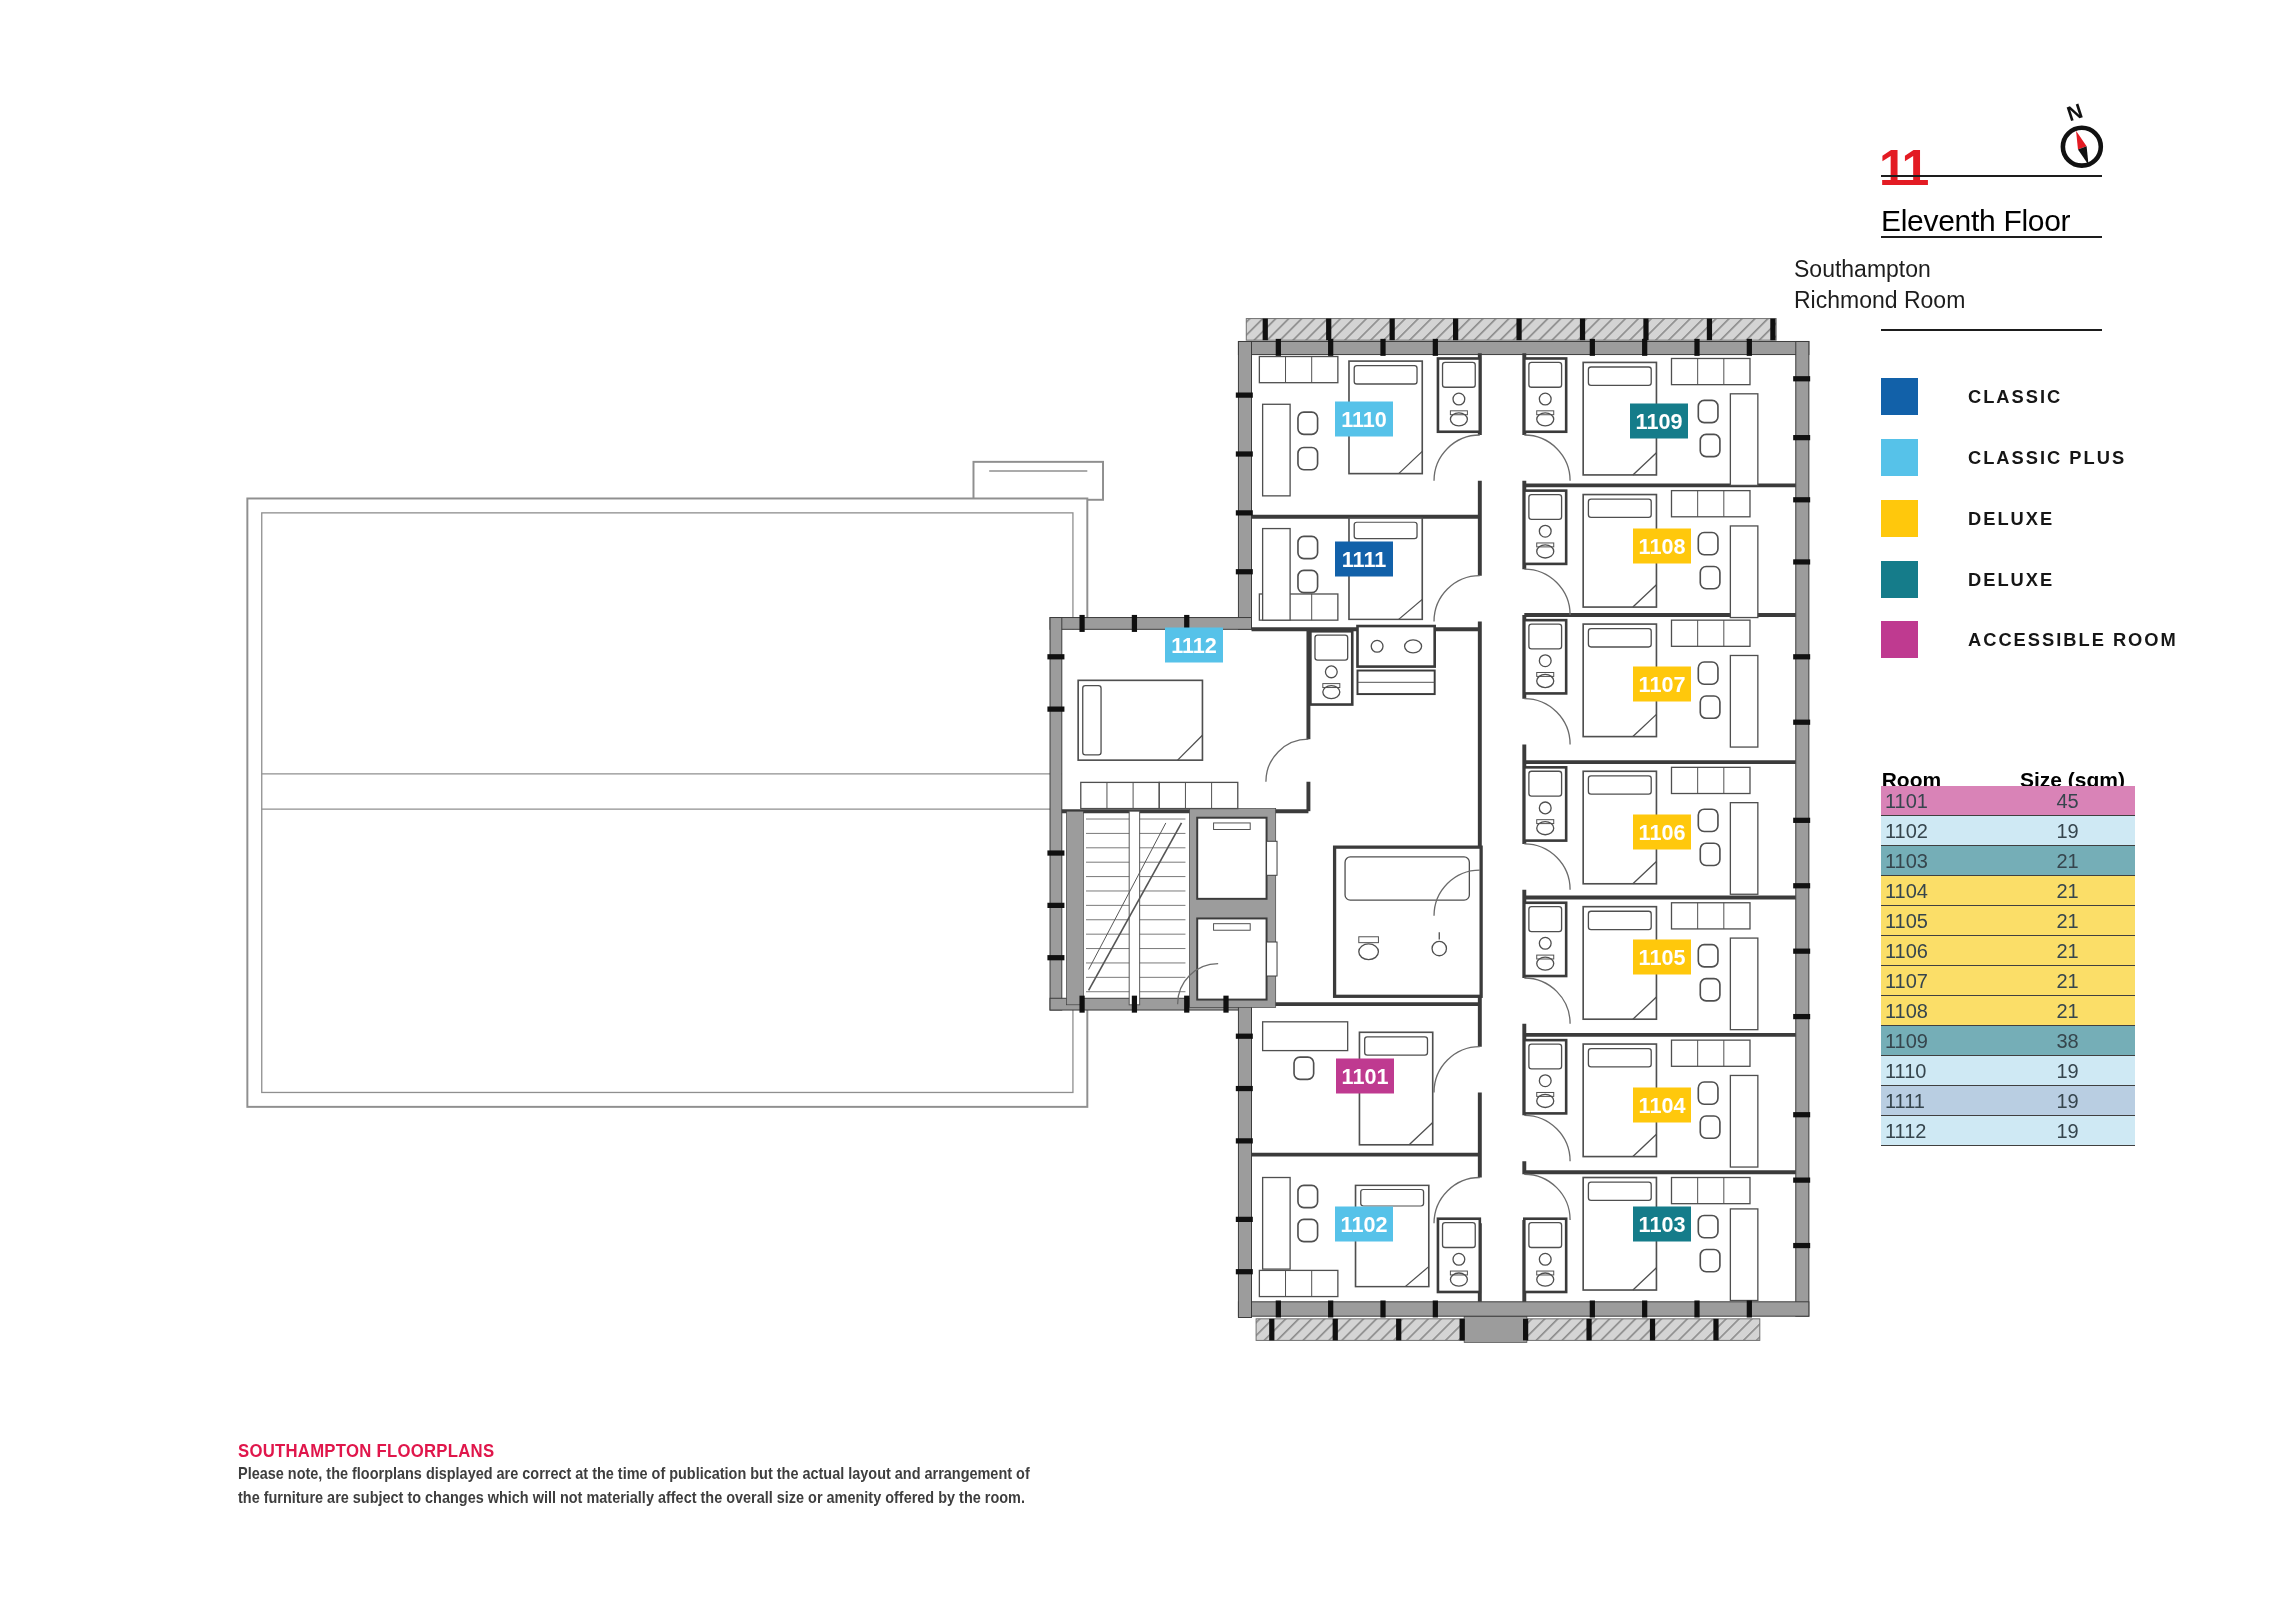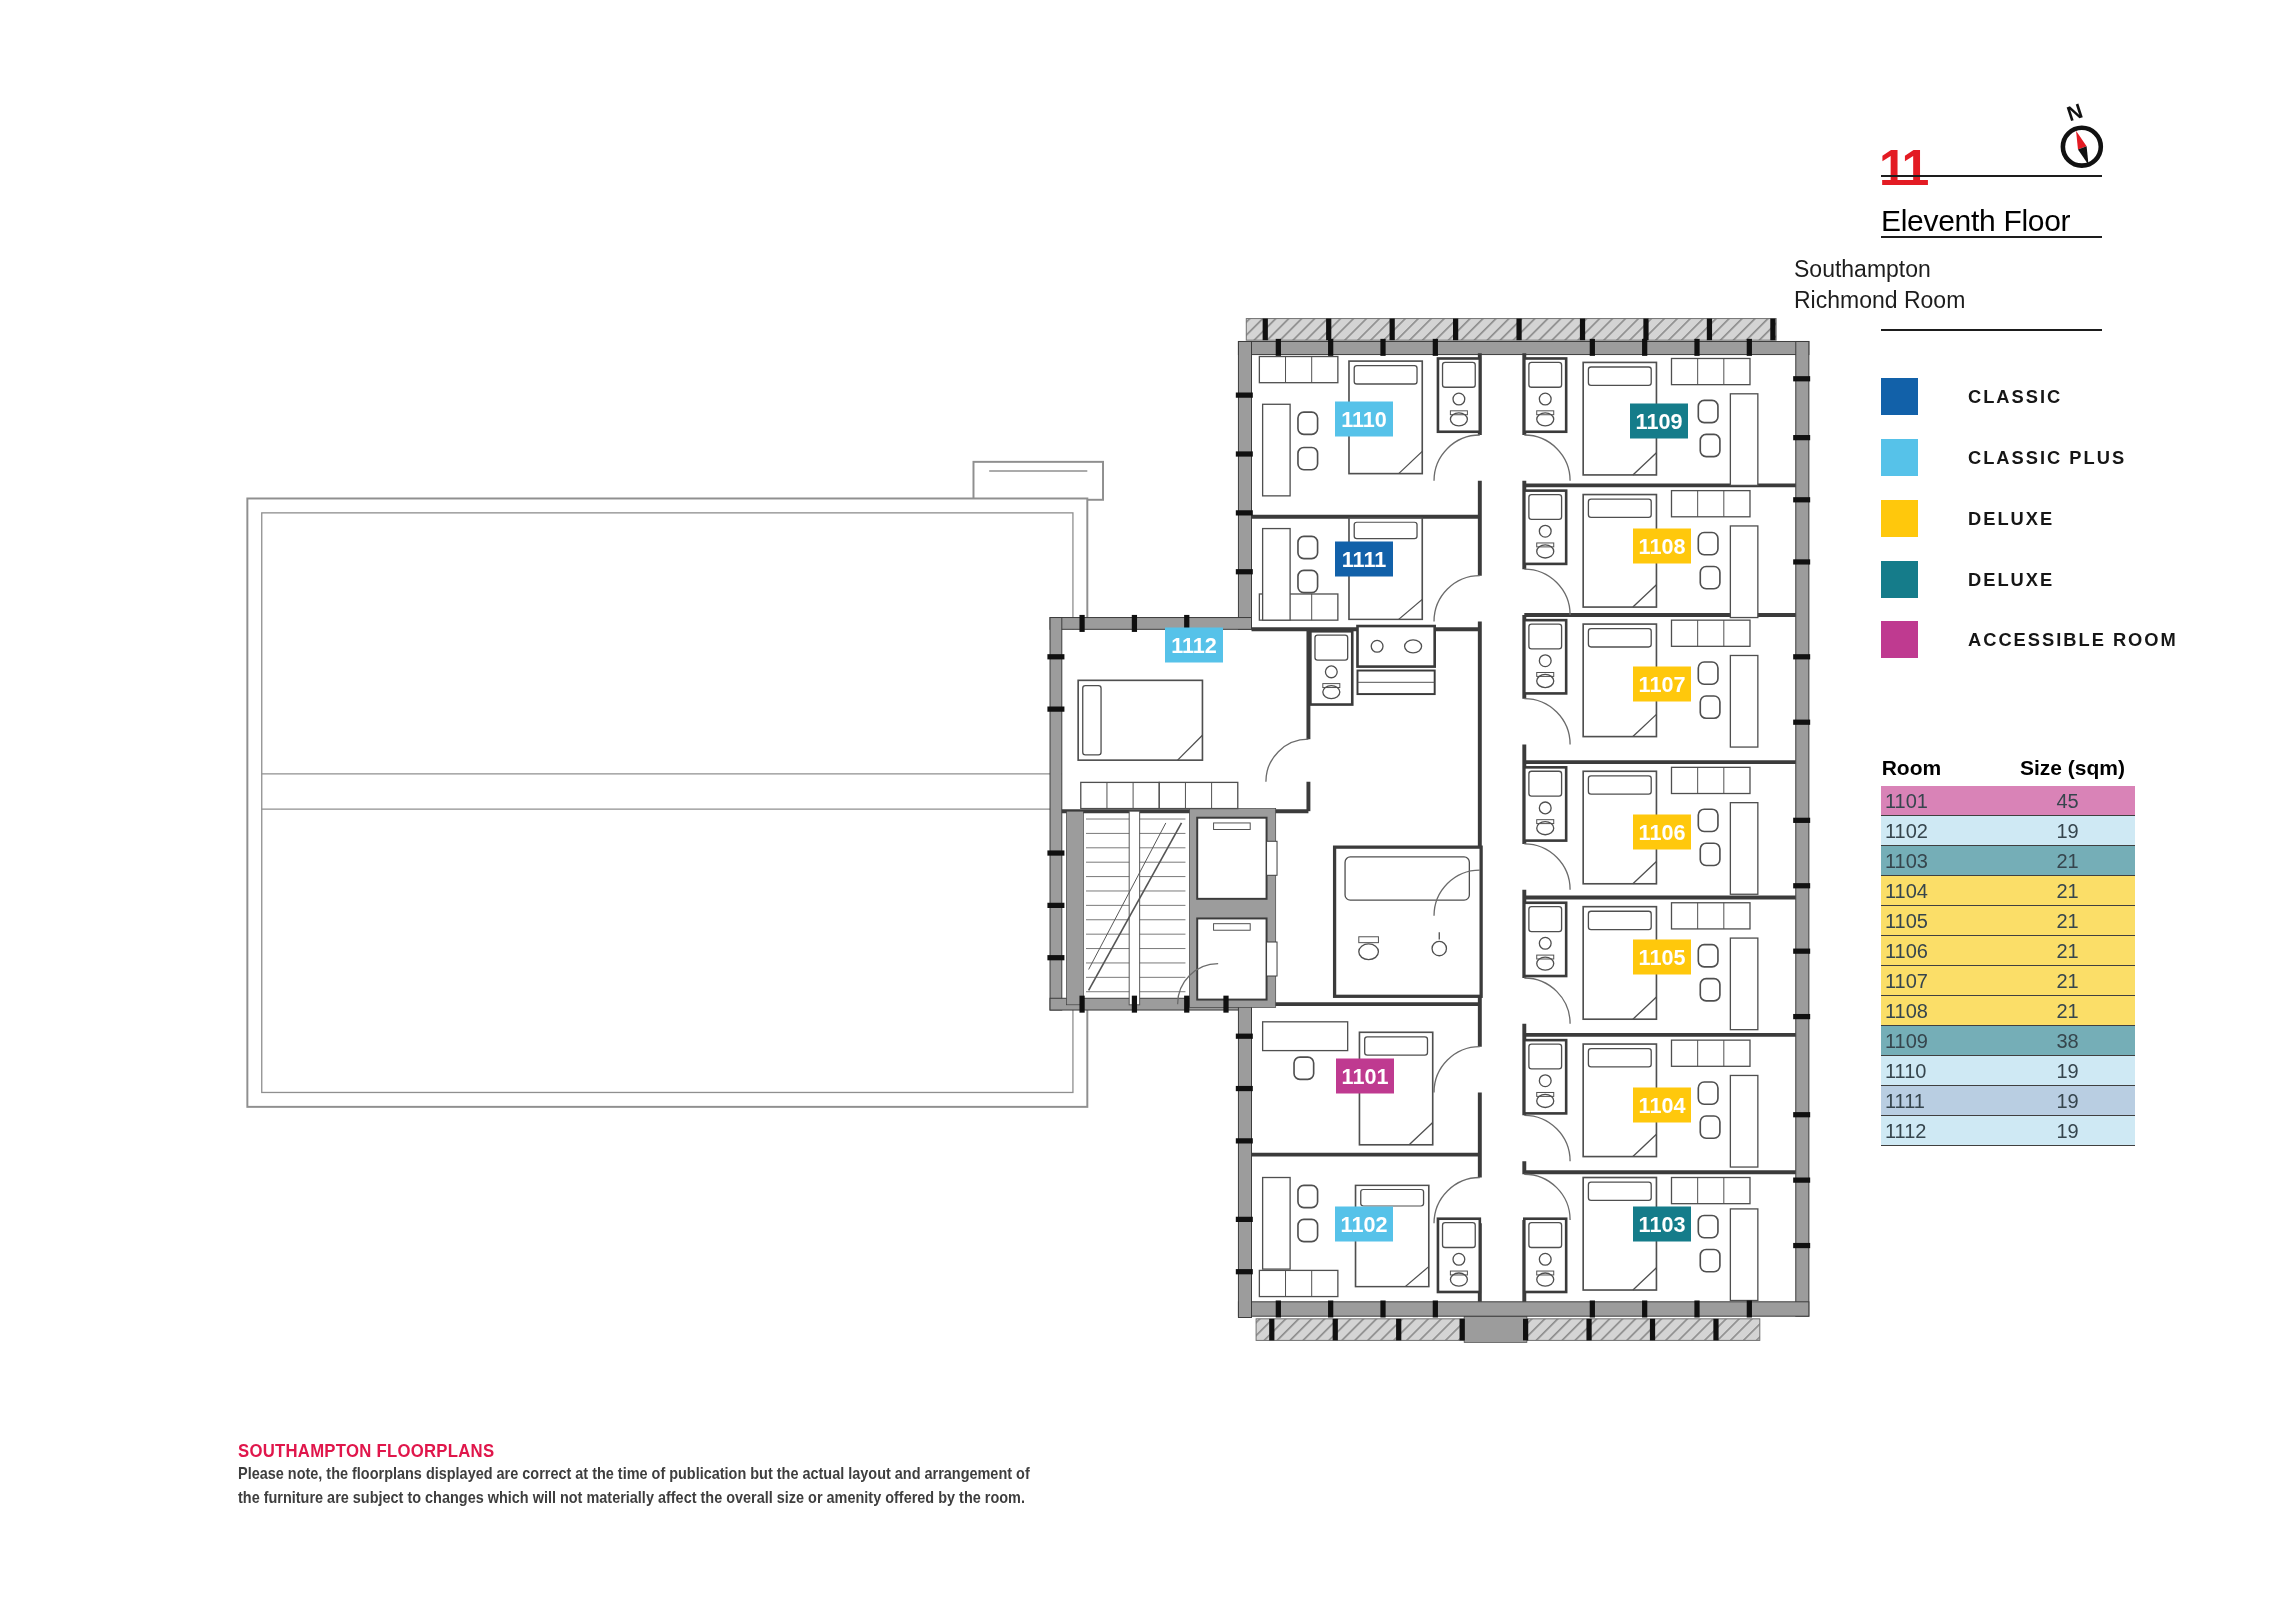--- a/index.html
+++ b/index.html
@@ -17,21 +17,21 @@
   #building{left:1794px;top:254px;font-size:23px;color:#1d1d1d;line-height:31px;}
 
   #legend{left:1881px;top:378px;width:393px;}
   .legend-item{position:absolute;left:0;height:37px;width:393px;}
   .legend-swatch{position:absolute;left:0;top:0;width:37px;height:37px;}
   .legend-label{position:absolute;left:79px;top:50%;transform:translateY(-50%);
                 font-size:18.3px;font-weight:700;letter-spacing:2px;color:#161616;white-space:nowrap;margin-left:8px;}
 
   #table{left:1881px;top:756px;width:254px;}
   #table-head{position:relative;height:30px;}
-  .th{position:absolute;top:0;font-size:21px;font-weight:700;color:#000;}
+  .th{position:absolute;top:12px;font-size:21px;font-weight:700;color:#000;}
   #th-room{left:0.7px;} #th-size{left:139px;}
   .trow{position:relative;height:29px;border-bottom:1.3px solid #3f3f3f;}
   .trow .room{position:absolute;left:3.9px;top:50%;transform:translateY(-50%);
               font-size:20px;color:#36454d;}
   .trow .size{position:absolute;left:154px;width:65px;text-align:center;top:50%;
               transform:translateY(-50%);font-size:20px;color:#36454d;}
 
   
   .chip{position:absolute;width:58px;height:35px;transform:translate(-50%,-50%);
         color:#fff;font-size:21.6px;font-weight:700;display:flex;align-items:center;

